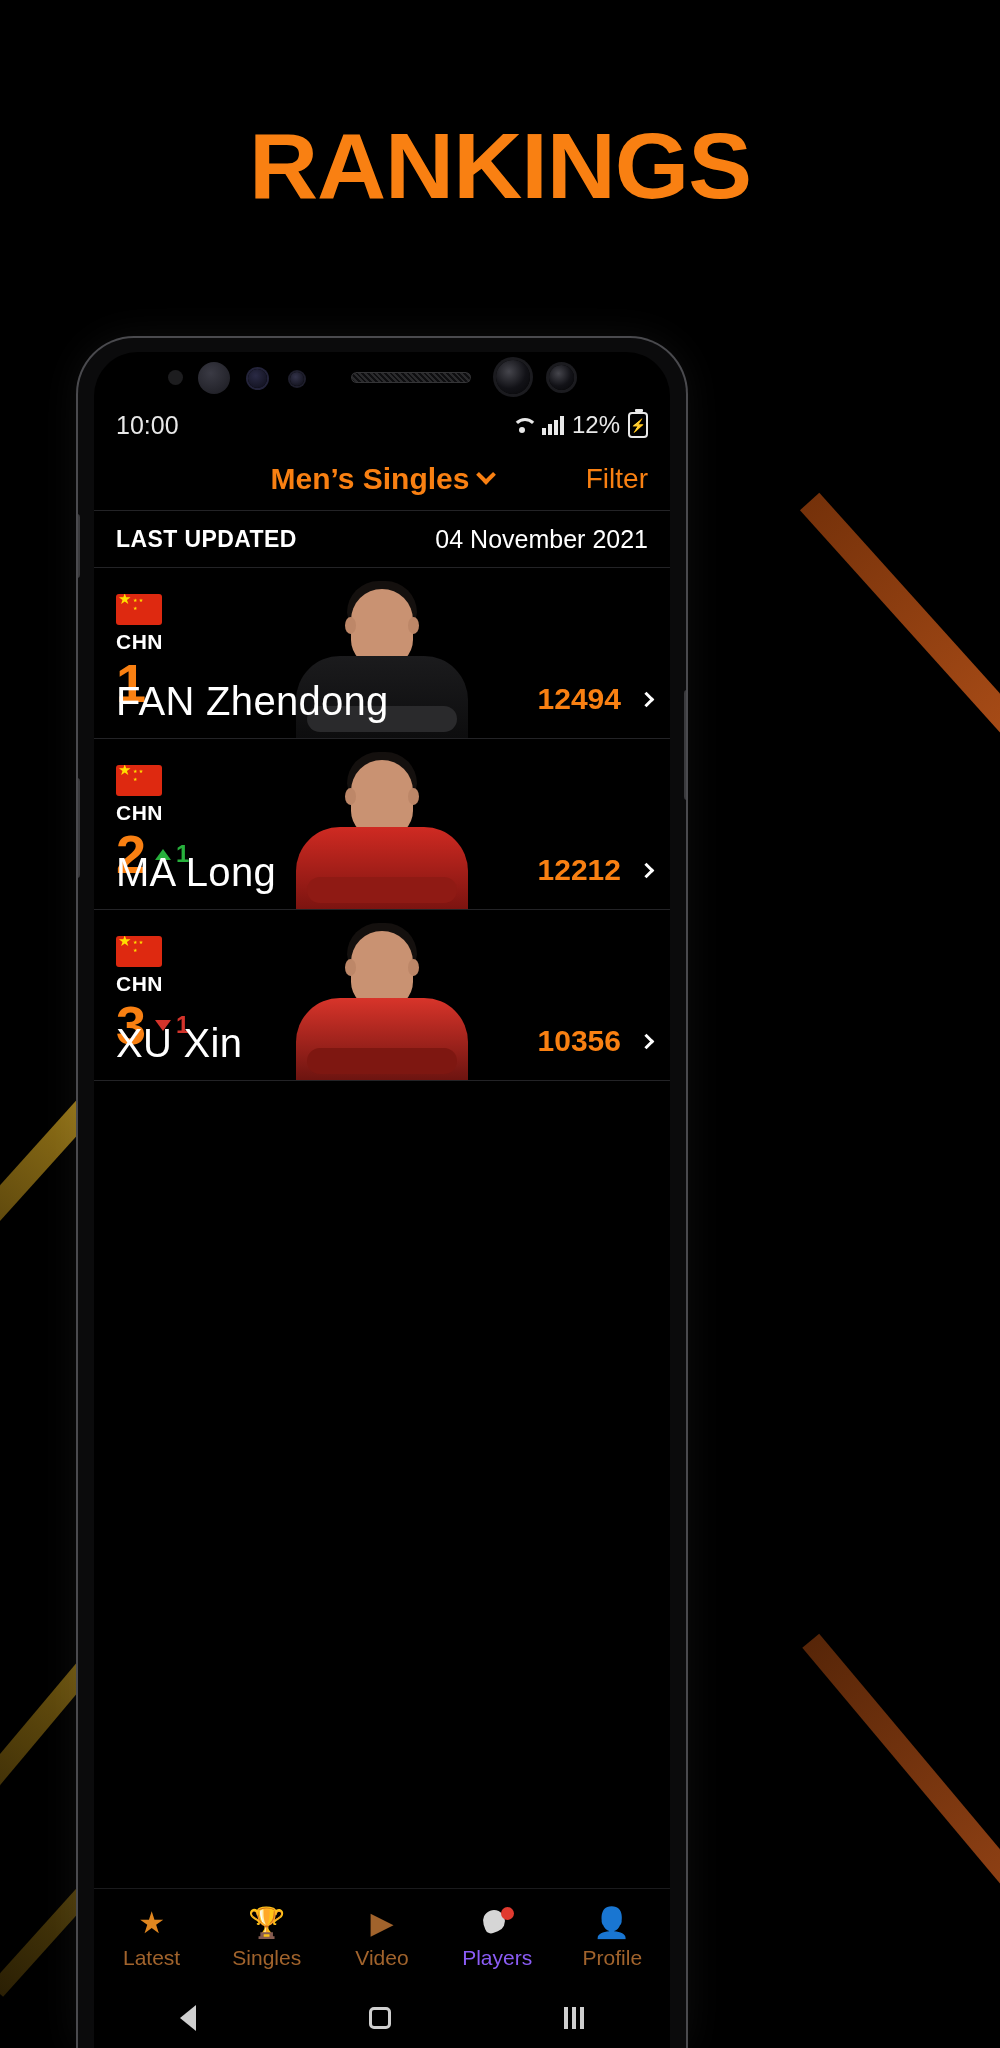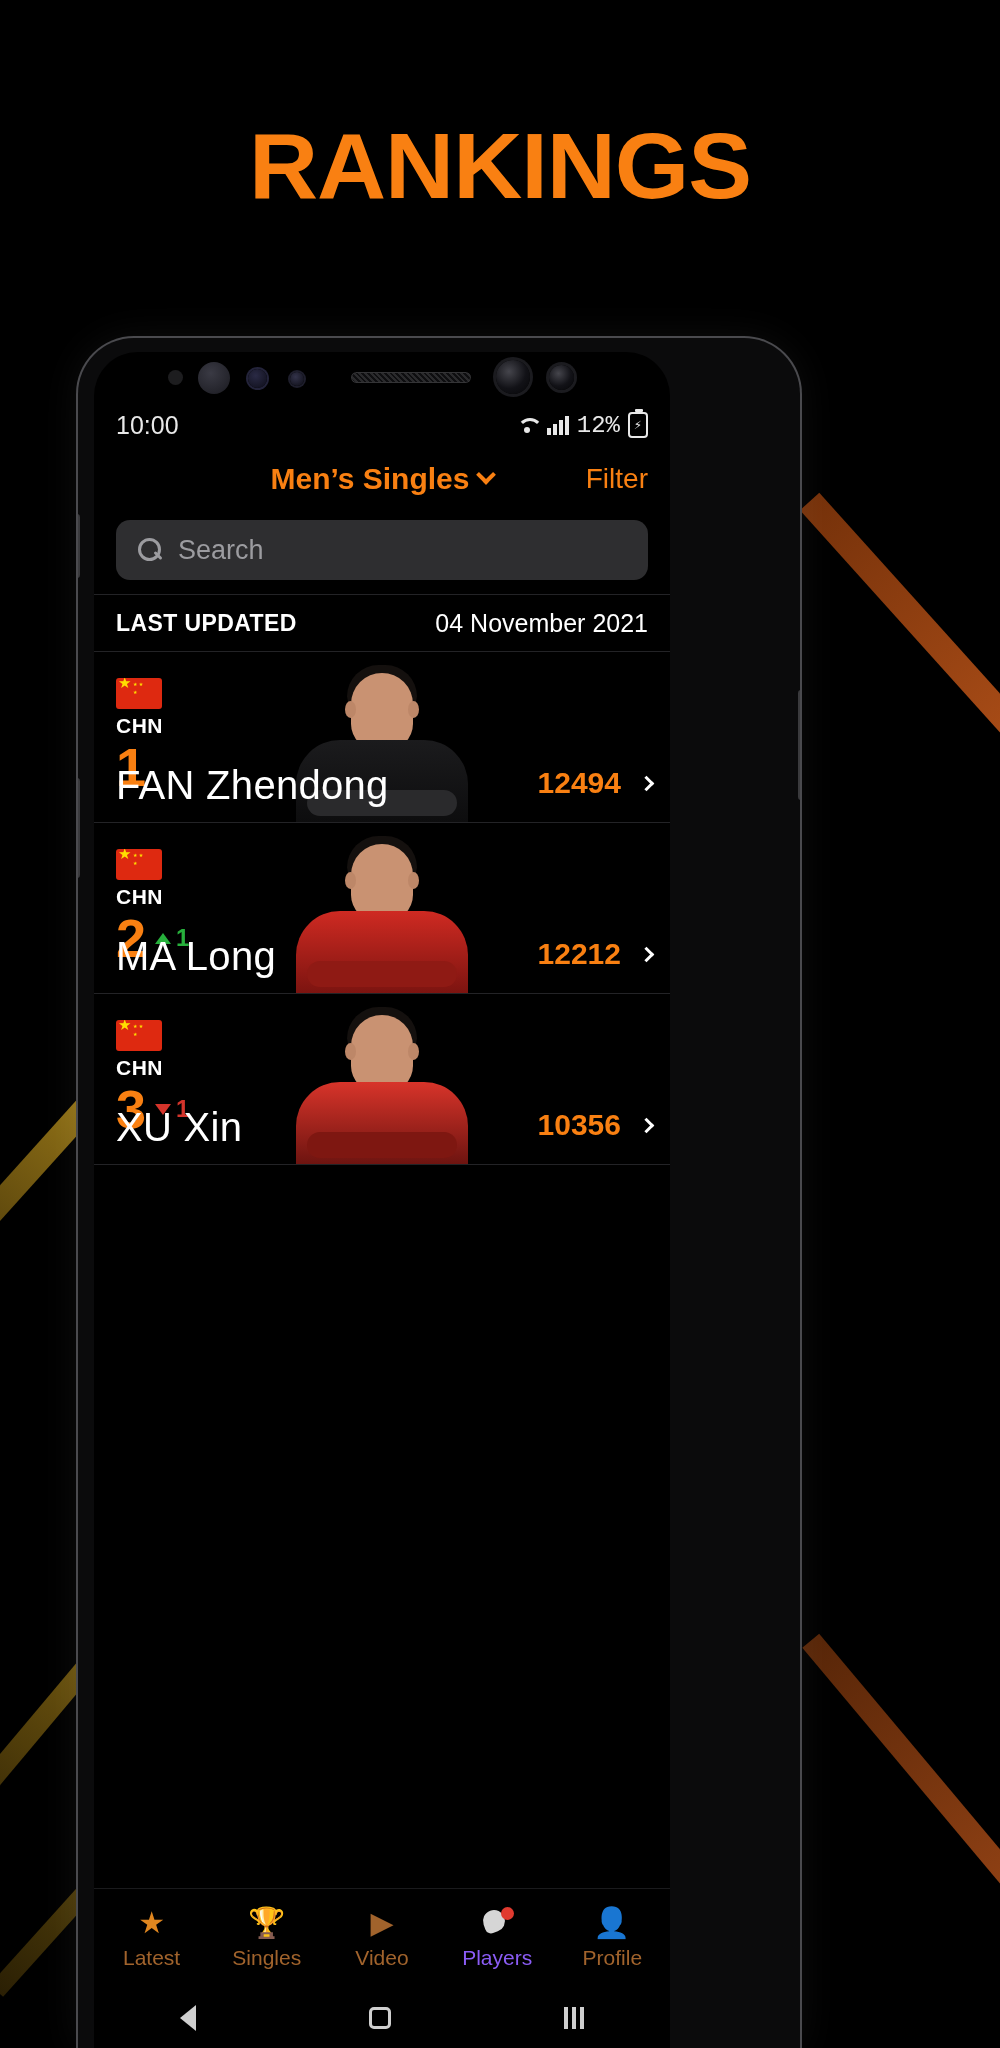--- a/index.html
+++ b/index.html
@@ -45,21 +45,21 @@
     text-align:center;
     font-size:92px; font-weight:bold; letter-spacing:-1px;
     color:#f98012;
     font-family:"Liberation Sans", sans-serif;
     transform:scaleX(1.04);
   }
 
   
   .phone {
     position:absolute; left:78px; top:338px;
-    width:722px; height:1710px;
+    width:608px; height:1710px;
     border-radius:56px 56px 0 0;
     background:#0b0b0c;
     box-shadow:0 0 0 2px #4a4a4e, 0 0 40px rgba(255,255,255,.06);
     overflow:hidden;
   }
   
   .btn-side { position:absolute; background:#3a3a3d; border-radius:3px; }
   .btn-left-1 { left:-6px; top:176px; width:8px; height:64px; }
   .btn-left-2 { left:-6px; top:440px; width:8px; height:100px; }
   .btn-right-1 { right:-6px; top:352px; width:8px; height:110px; }
@@ -97,21 +97,21 @@
          box-shadow:0 0 0 3px #1b1b1f; }
   .cam1 { left:402px; top:8px; width:34px; height:34px; }
   .cam2 { left:455px; top:13px; width:25px; height:25px; }
 
   
   .status-bar {
     height:46px; padding:0 22px;
     display:flex; align-items:center; justify-content:space-between;
     color:#e8e8e8; font-size:25px;
   }
-  .status-right { display:flex; align-items:center; gap:8px; font-size:24px;font-family:Liberation Mono, monospace; }
+  .status-right { display:flex; align-items:center; gap:8px; font-size:24px; }
   .ico-wifi { width:24px; height:18px; position:relative; display:inline-block; }
   .ico-wifi::before {
     content:""; position:absolute; left:2px; top:2px;
     width:20px; height:20px; border-radius:50%;
     border:3px solid #e8e8e8; border-bottom-color:transparent;
     border-left-color:transparent; border-right-color:transparent;
     transform:rotate(0deg);
   }
   .ico-wifi::after {
     content:""; position:absolute; left:9px; top:11px;
@@ -355,26 +355,20 @@
     </div>
 
     <div class="app-header">
       <div class="cat-select">
         <span>Men’s Singles</span>
         <span class="chev-down"></span>
       </div>
       <div class="filter-btn">Filter</div>
     </div>
 
-    <div class="search-wrap">
-      <div class="search-box">
-        <span class="mag"></span>
-        <span class="search-ph">Search</span>
-      </div>
-    </div>
 
     <div class="updated-row">
       <div class="updated-label">LAST UPDATED</div>
       <div class="updated-date">04 November 2021</div>
     </div>
 
     <div class="row">
       <div class="photo">
         <div class="ph-hair"></div>
         <div class="ph-head"></div>

